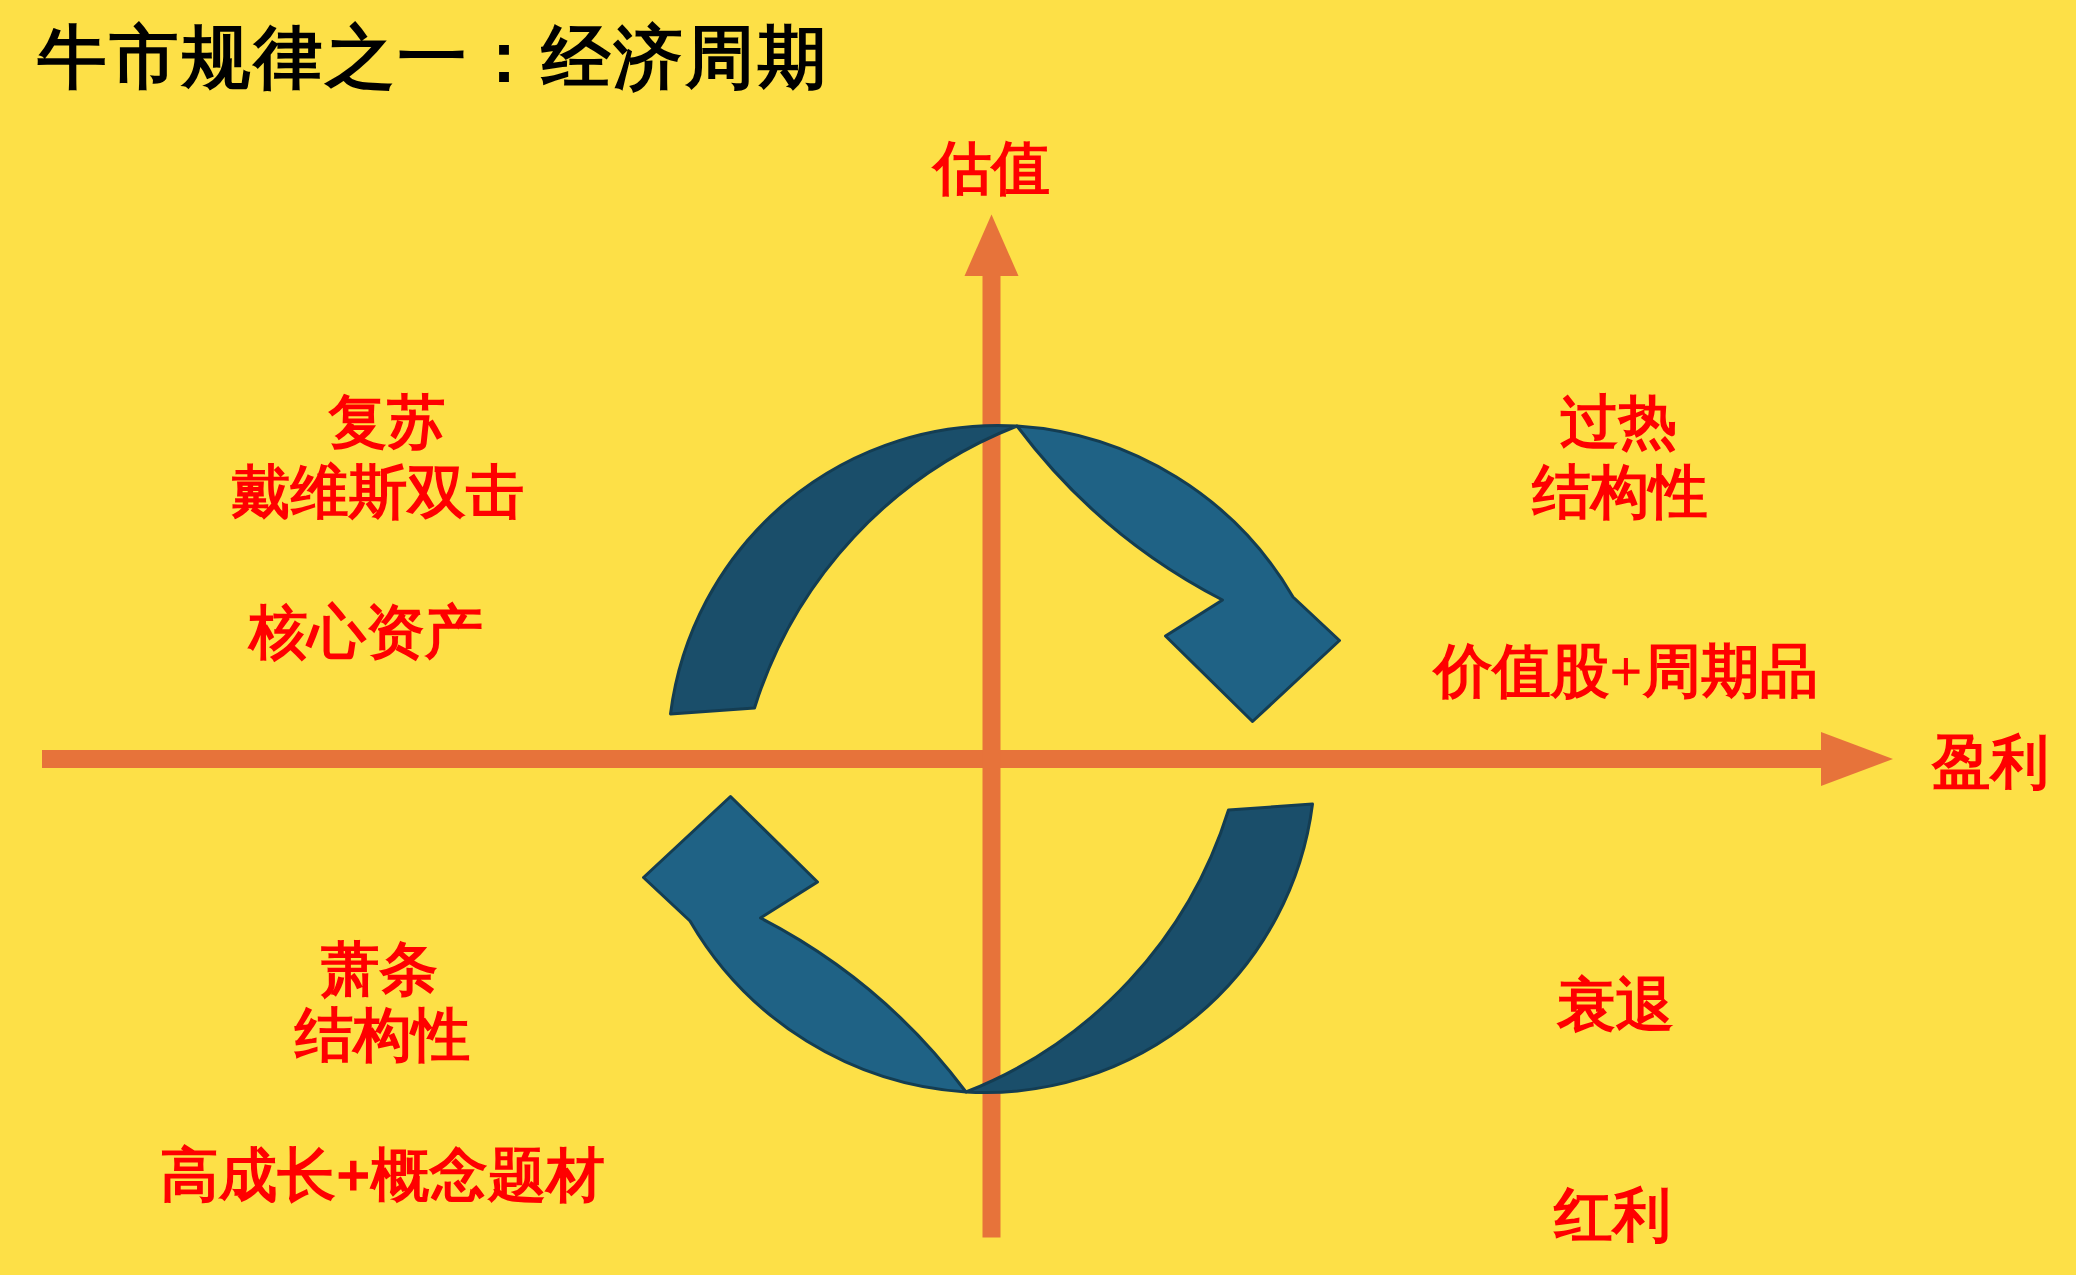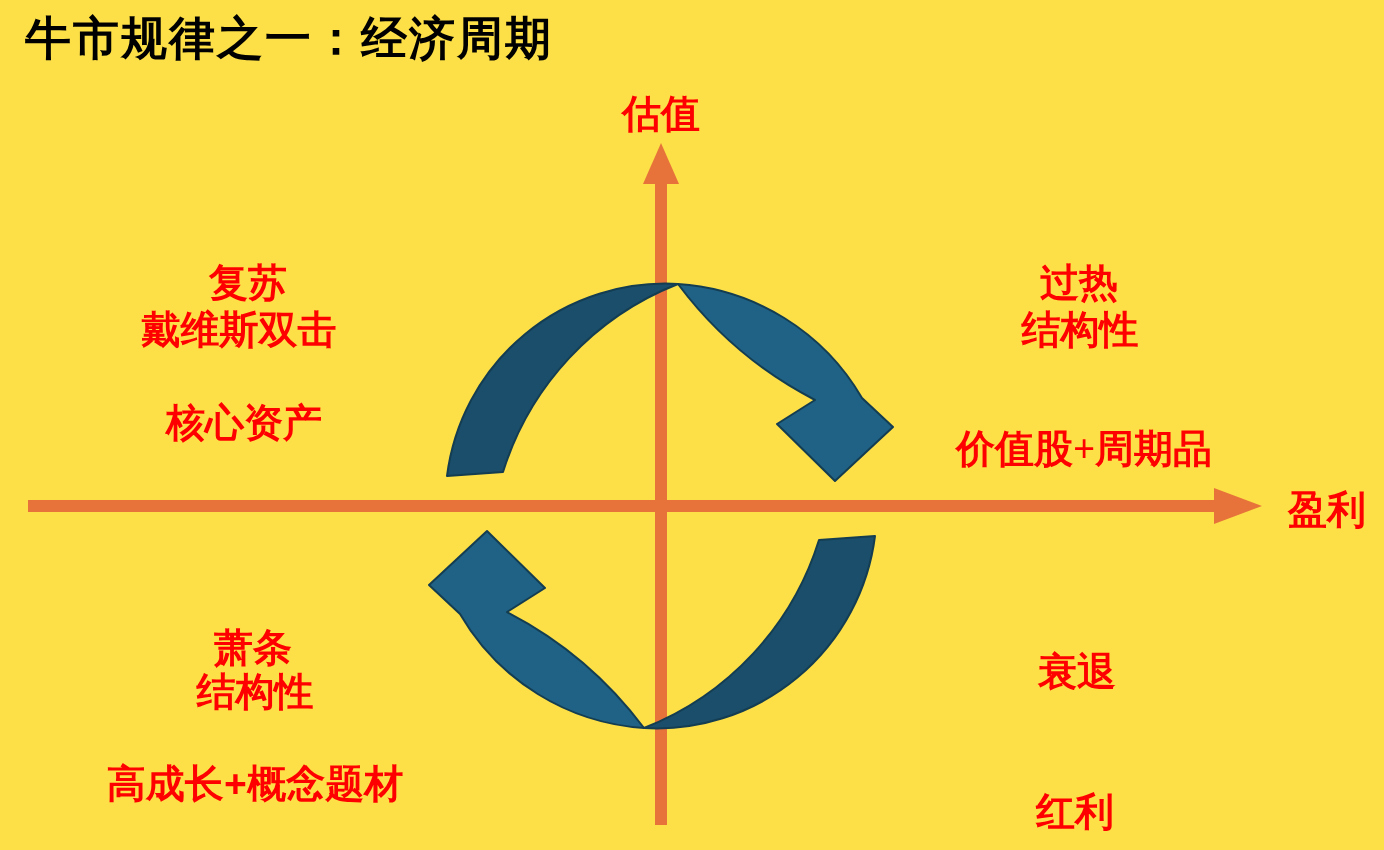--- a/index.html
+++ b/index.html
@@ -59,22 +59,22 @@
     <path d="M 678 284 A 230 230 0 0 1 862 398 L 893 427 L 835 481 L 777 424 L 815 400 A 400 400 0 0 1 678 284 Z" stroke-width="2" stroke-linejoin="round" fill="#1F6285" stroke="#143D52"></path>
     <path d="M 447 476 A 220 220 0 0 1 678 284 A 297 297 0 0 0 503 472 Z" stroke-width="2" stroke-linejoin="round" fill="#1A4E6A" stroke="#143D52"></path>
 
     <path d="M 644 728 A 230 230 0 0 1 460 614 L 429 585 L 487 531 L 545 588 L 507 612 A 400 400 0 0 1 644 728 Z" stroke-width="2" stroke-linejoin="round" fill="#1F6285" stroke="#143D52"></path>
     <path d="M 875 536 A 220 220 0 0 1 644 728 A 297 297 0 0 0 819 540 Z" stroke-width="2" stroke-linejoin="round" fill="#1A4E6A" stroke="#143D52"></path>
   </svg>
 
   <div class="lbl" style="left:661px; top:113px;">估值</div>
   <div class="lbl" style="left:1327px; top:509px;">盈利</div>
 
-  <div class="lbl" style="left:248px; top:282px;">复苏</div>
-  <div class="lbl" style="left:239px; top:329px;">戴维斯双击</div>
+  <div class="lbl" style="left:258px; top:282px;">复苏</div>
+  <div class="lbl" style="left:252px; top:329px;">戴维斯双击</div>
   <div class="lbl" style="left:244px; top:422px;">核心资产</div>
 
   <div class="lbl" style="left:1079px; top:282px;">过热</div>
   <div class="lbl" style="left:1080px; top:329px;">结构性</div>
   <div class="lbl" style="left:1084px; top:448px;">价值股+周期品</div>
 
   <div class="lbl" style="left:253px; top:647px;">萧条</div>
   <div class="lbl" style="left:255px; top:691px;">结构性</div>
   <div class="lbl" style="left:255px; top:787px;font-family:Liberation Mono, monospace;">高成长+概念题材</div>
 

